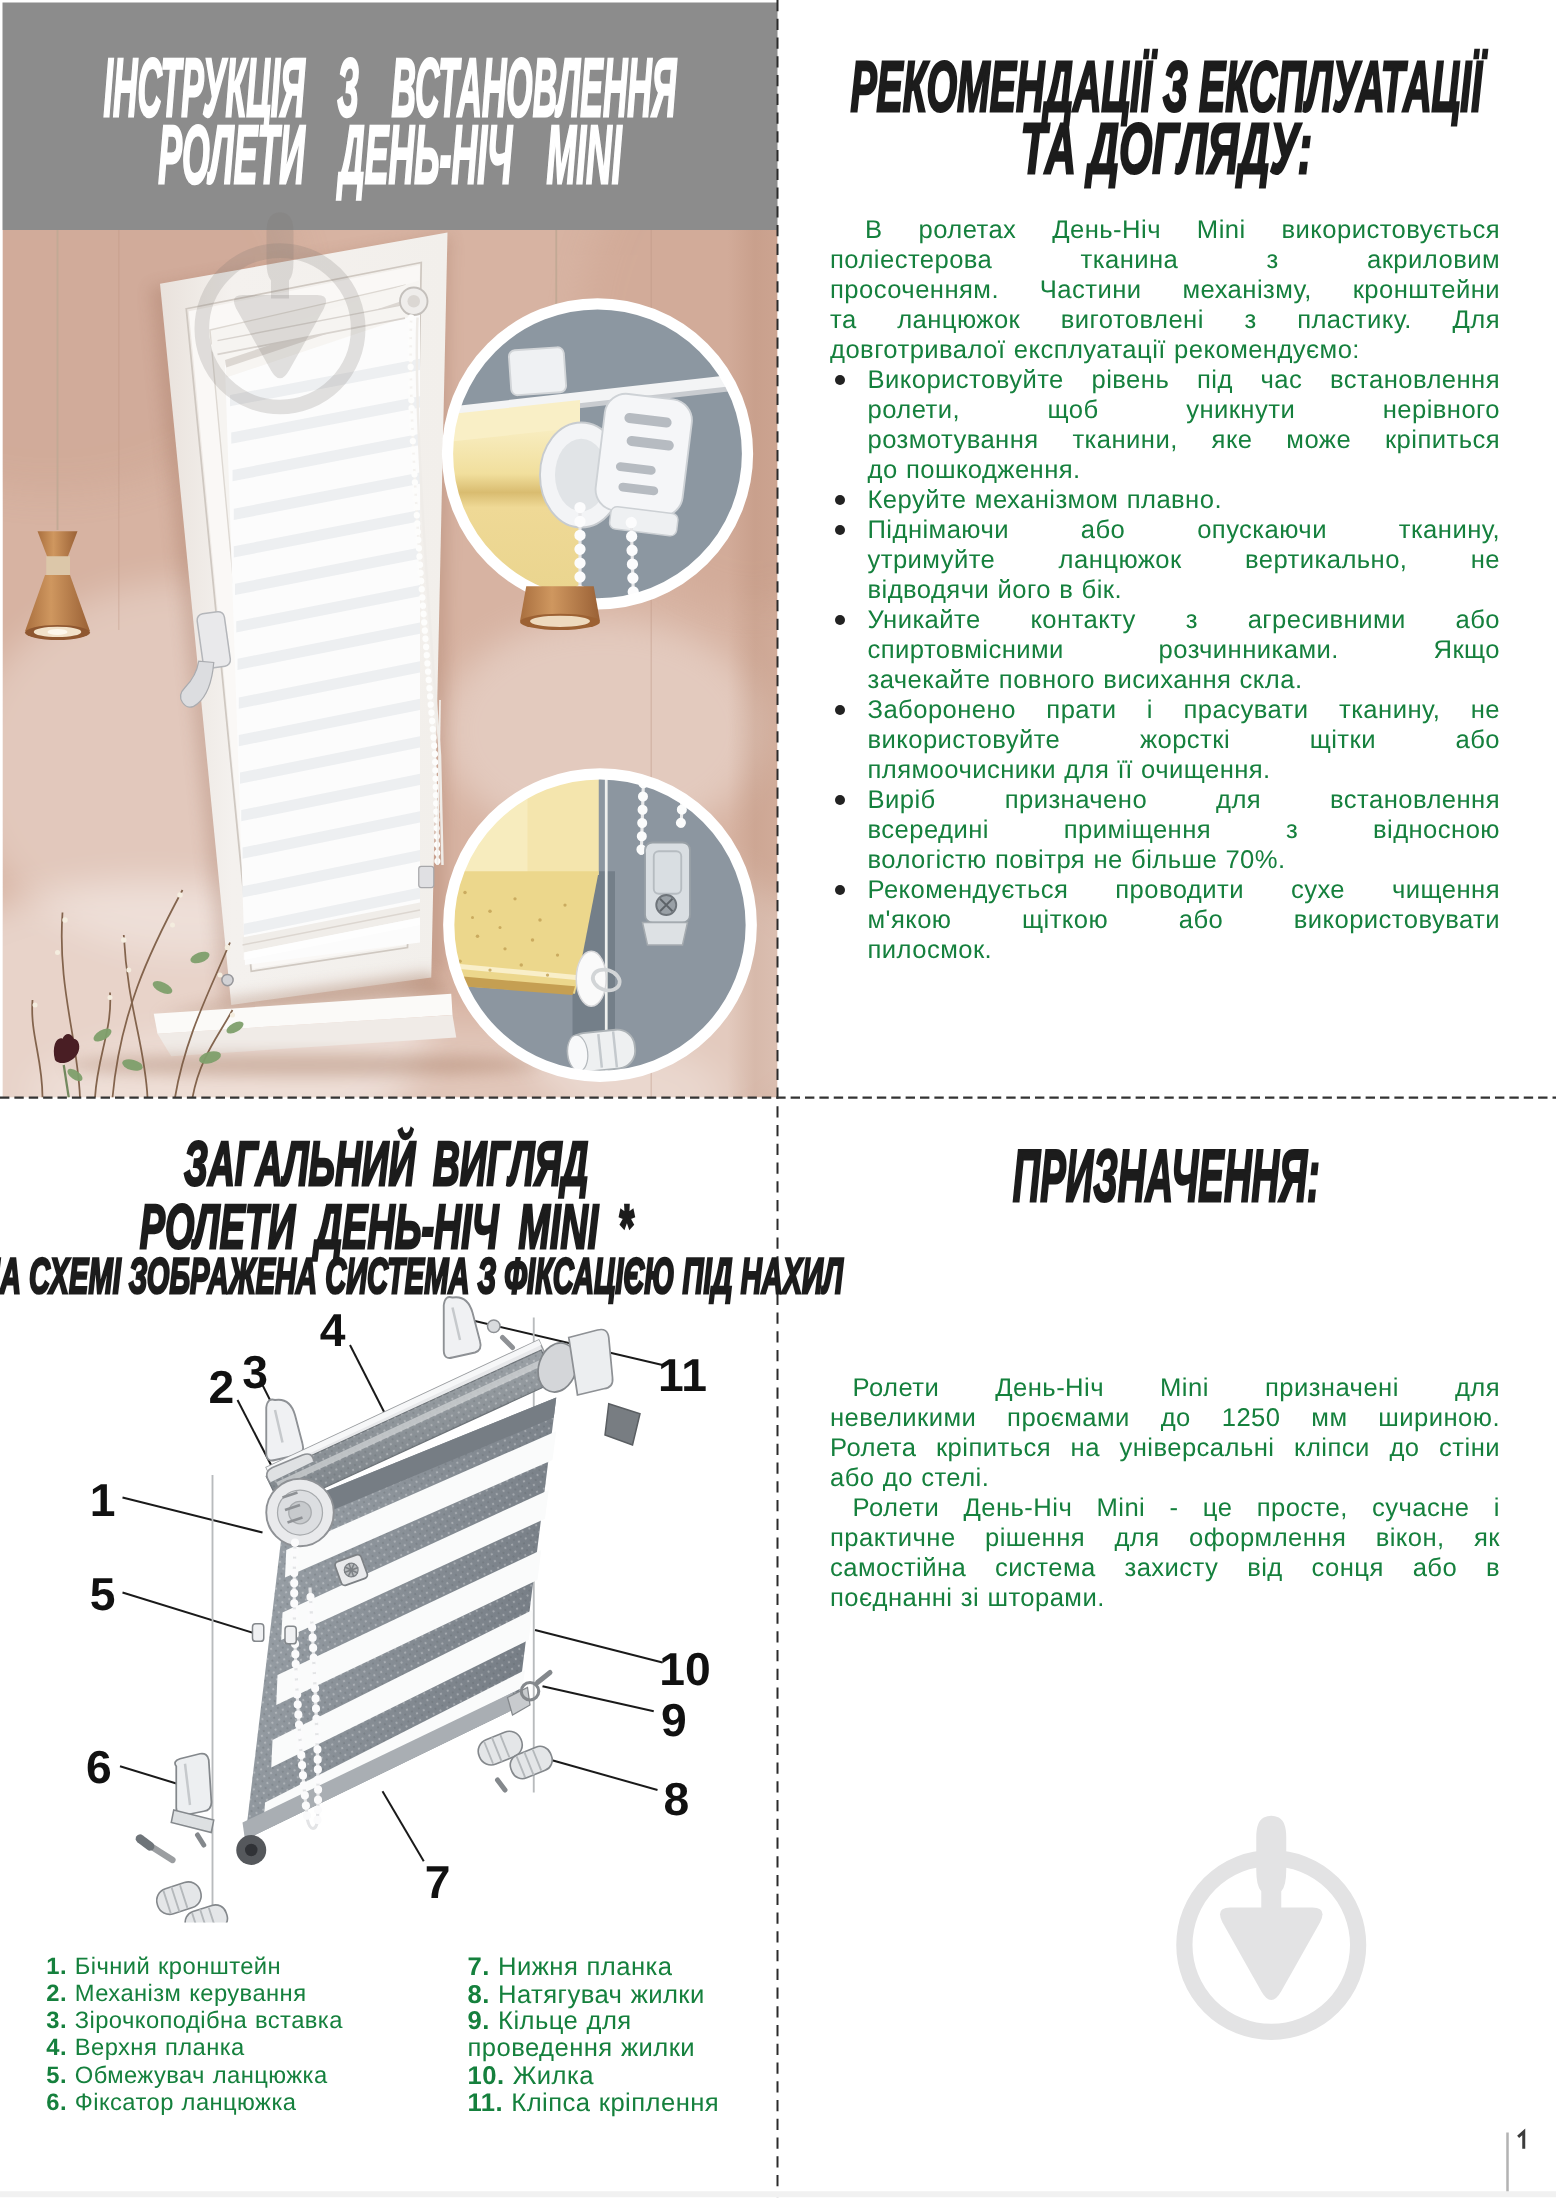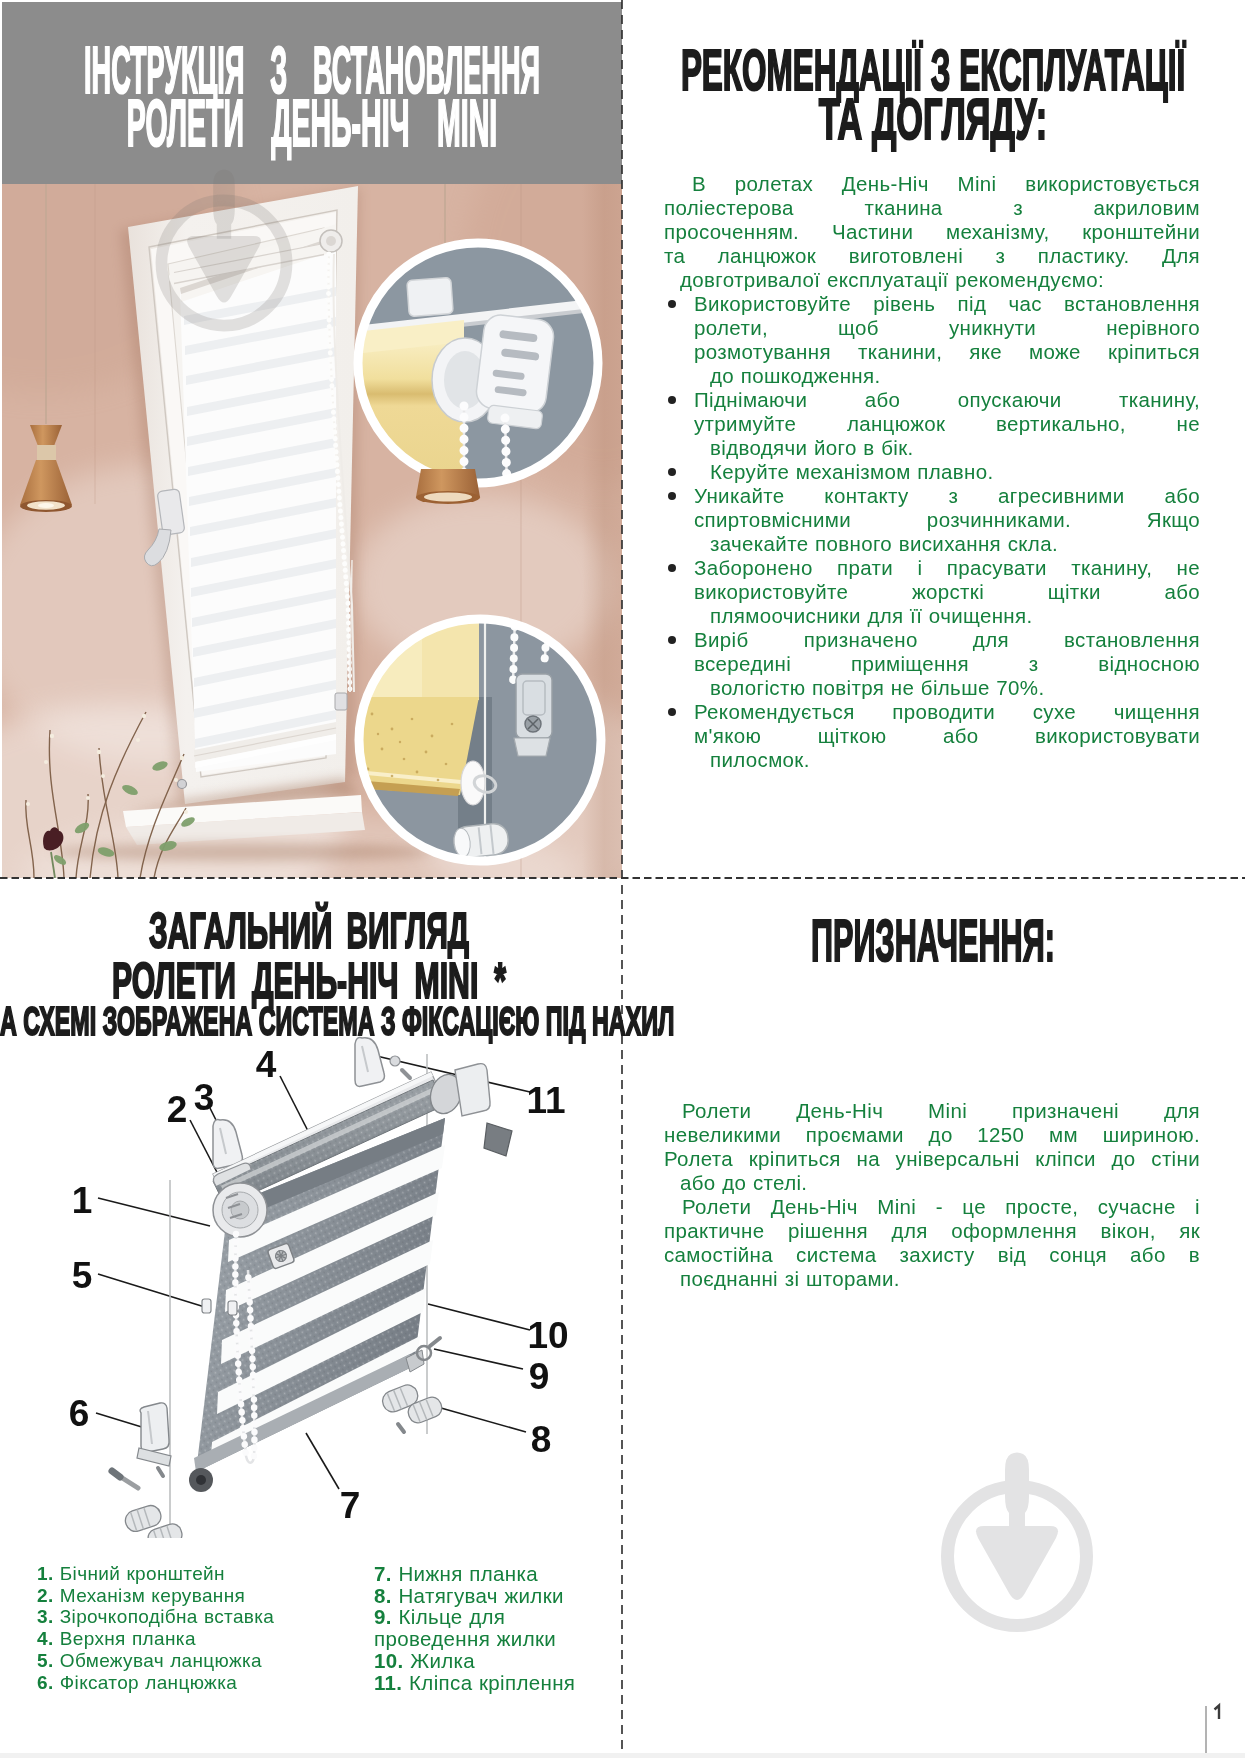--- a/index.html
+++ b/index.html
@@ -1,22 +1,22 @@
 <!DOCTYPE html>
 <html><head>
 <meta charset="utf-8">
 <style>
 html,body{margin:0;padding:0;}
 body{width:1245px;height:1758px;background:#ffffff;font-family:"Liberation Sans",sans-serif;position:relative;overflow:hidden;}
 .abs{position:absolute;}
-.h1{font-weight:bold;color:#1c1c1c;text-align:right;white-space:nowrap;}
+.h1{font-weight:bold;color:#1c1c1c;text-align:right;white-space:nowrap;font-style:italic;}
 .h1 span{display:block;width:max-content;position:relative;left:50%;transform-origin:center top;-webkit-text-stroke:2.2px currentColor;}
 .body-txt{color:#15803d;font-size:20.5px;line-height:24px;letter-spacing:0.35px;word-spacing:0.6px;}
 .jl{text-align:justify;text-align-last:justify;}
-.ll{text-align:left;margin-left:16px;}
+.ll{text-align:left;}
 .bullet{position:relative;padding-left:30px;}
 .bullet:before{content:"";position:absolute;left:4px;top:8px;width:8px;height:8px;border-radius:50%;background:#222;}
 </style>
 </head>
 <body>
 
 <div class="abs" style="left:2px;top:2px;width:620px;height:182px;background:#8c8c8c;"></div>
 
 <div class="abs h1" style="left:2px;top:44px;width:620px;font-size:66px;line-height:53px;color:#fff;">
 <span style="transform:translateX(-50%) scaleX(0.41);word-spacing:0.68em;">ІНСТРУКЦІЯ З ВСТАНОВЛЕННЯ</span>
@@ -295,28 +295,28 @@
 <div class="ll">довготривалої експлуатації рекомендуємо:</div>
 
 <div class="bullet">
 <div class="jl">Використовуйте рівень під час встановлення</div>
 <div class="jl">ролети, щоб уникнути нерівного</div>
 <div class="jl">розмотування тканини, яке може кріпиться</div>
 <div class="ll">до пошкодження.</div>
 </div>
 
 <div class="bullet">
+      <div class="ll">Керуйте механізмом плавно.</div>
+    </div>
+
+<div class="bullet">
 <div class="jl">Піднімаючи або опускаючи тканину,</div>
 <div class="jl">утримуйте ланцюжок вертикально, не</div>
 <div class="ll">відводячи його в бік.</div>
 </div>
-
-<div class="bullet">
-      <div class="ll">Керуйте механізмом плавно.</div>
-    </div>
 
 <div class="bullet">
 <div class="jl">Уникайте контакту з агресивними або</div>
 <div class="jl">спиртовмісними розчинниками. Якщо</div>
 <div class="ll">зачекайте повного висихання скла.</div>
 </div>
 
 <div class="bullet">
 <div class="jl">Заборонено прати і прасувати тканину, не</div>
 <div class="jl">використовуйте жорсткі щітки або</div>

